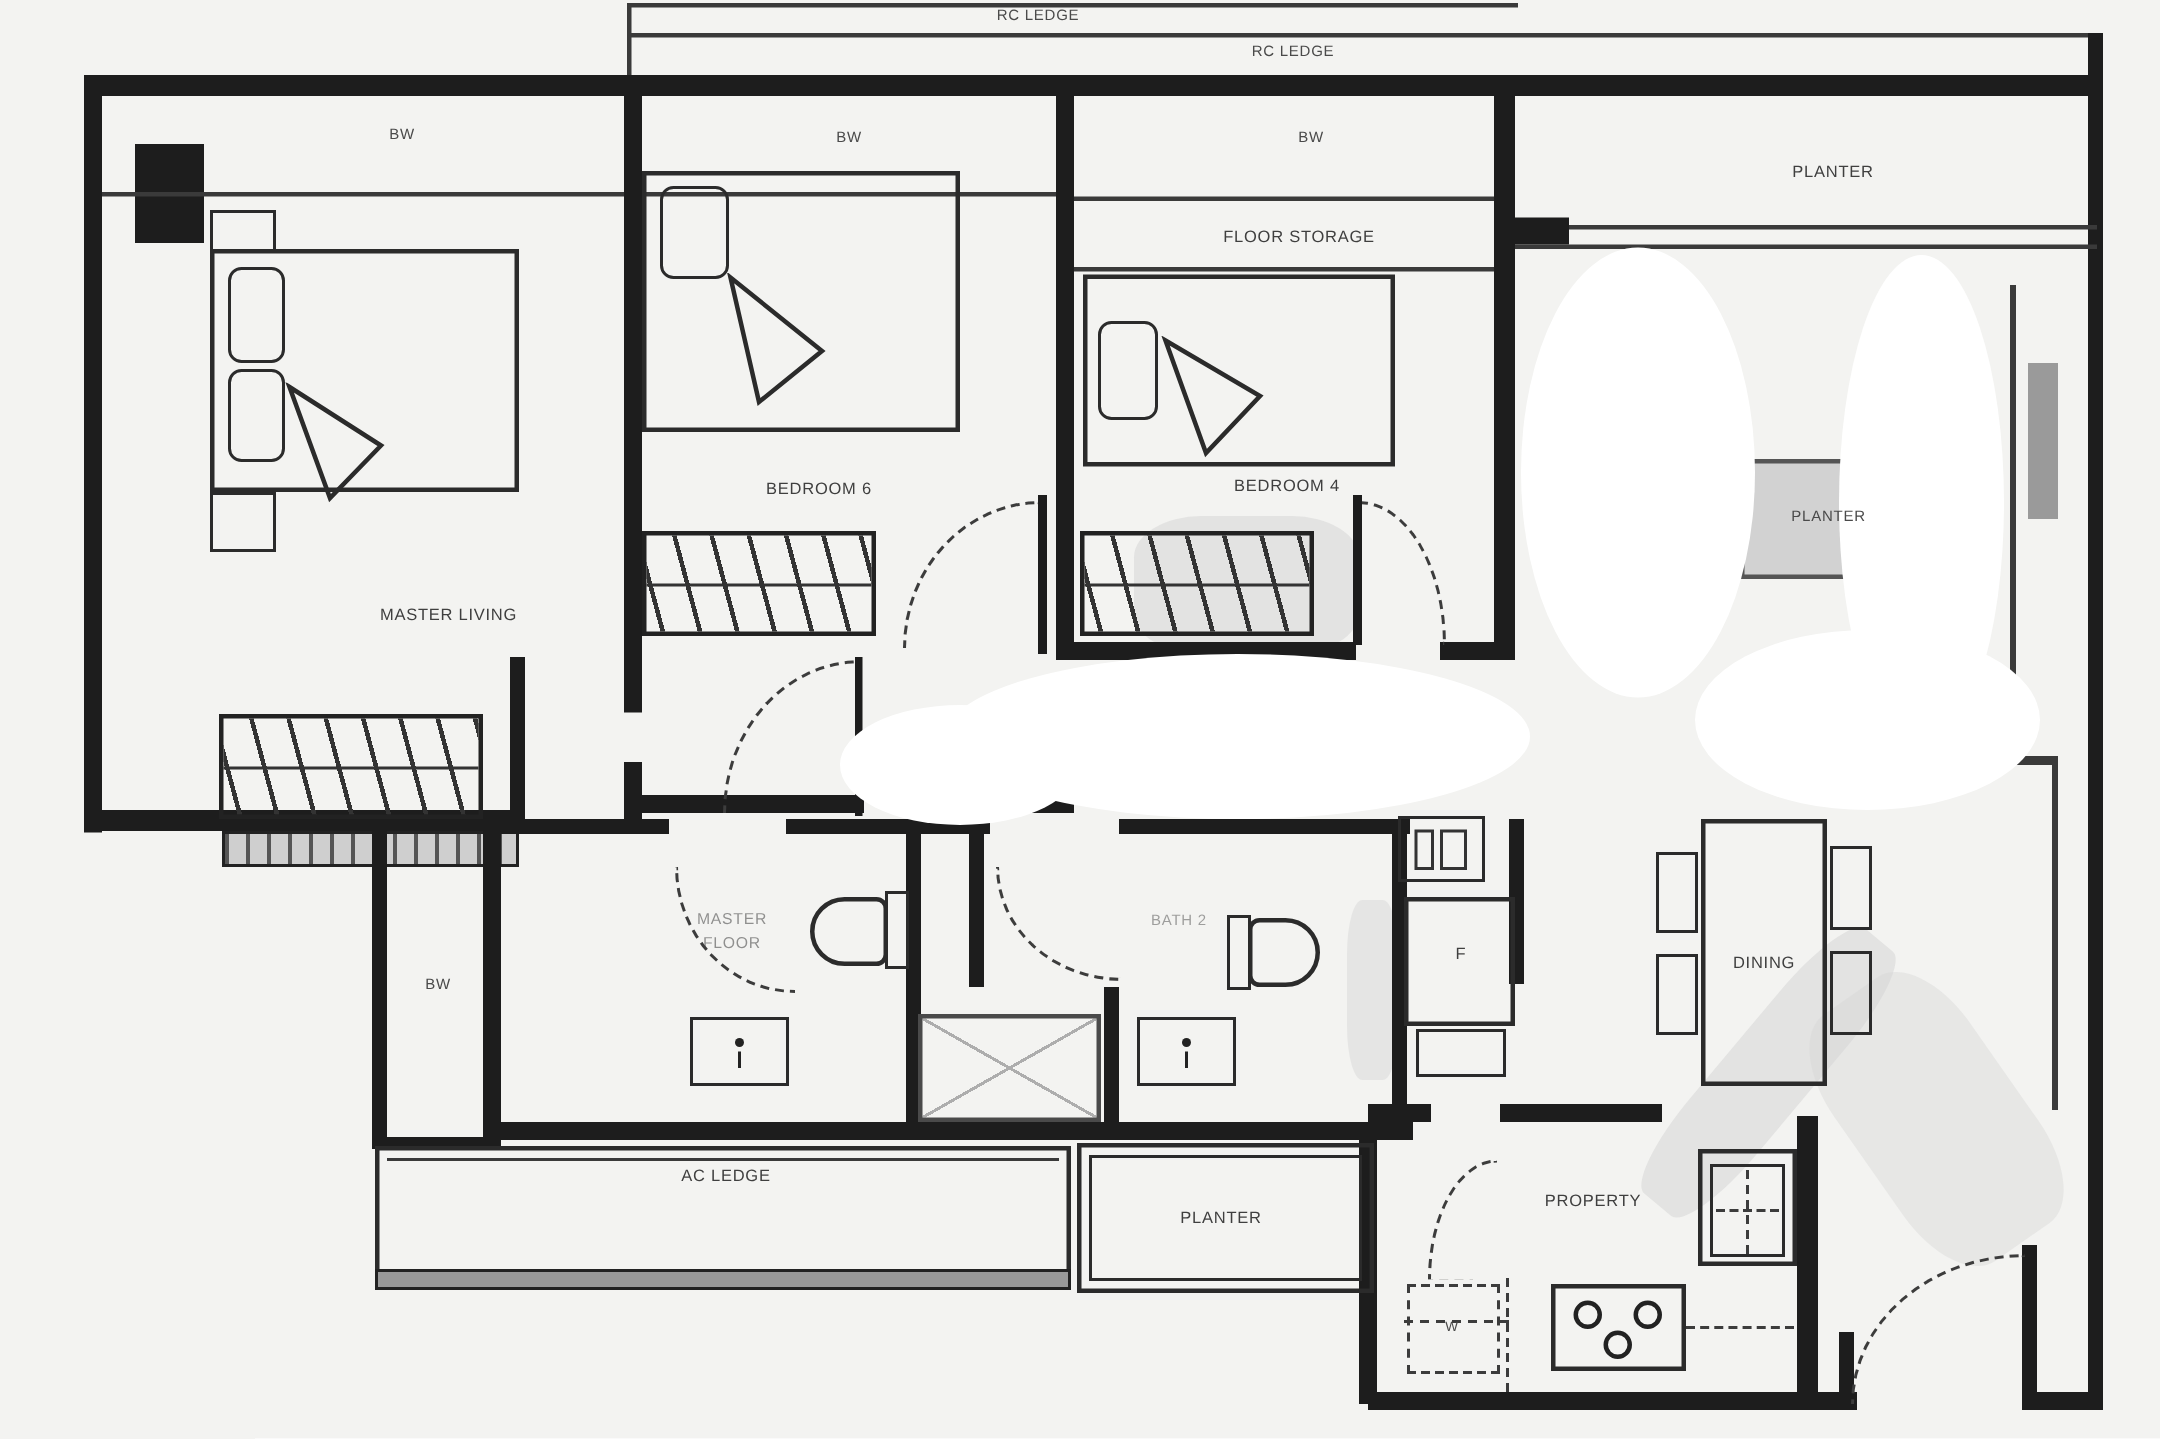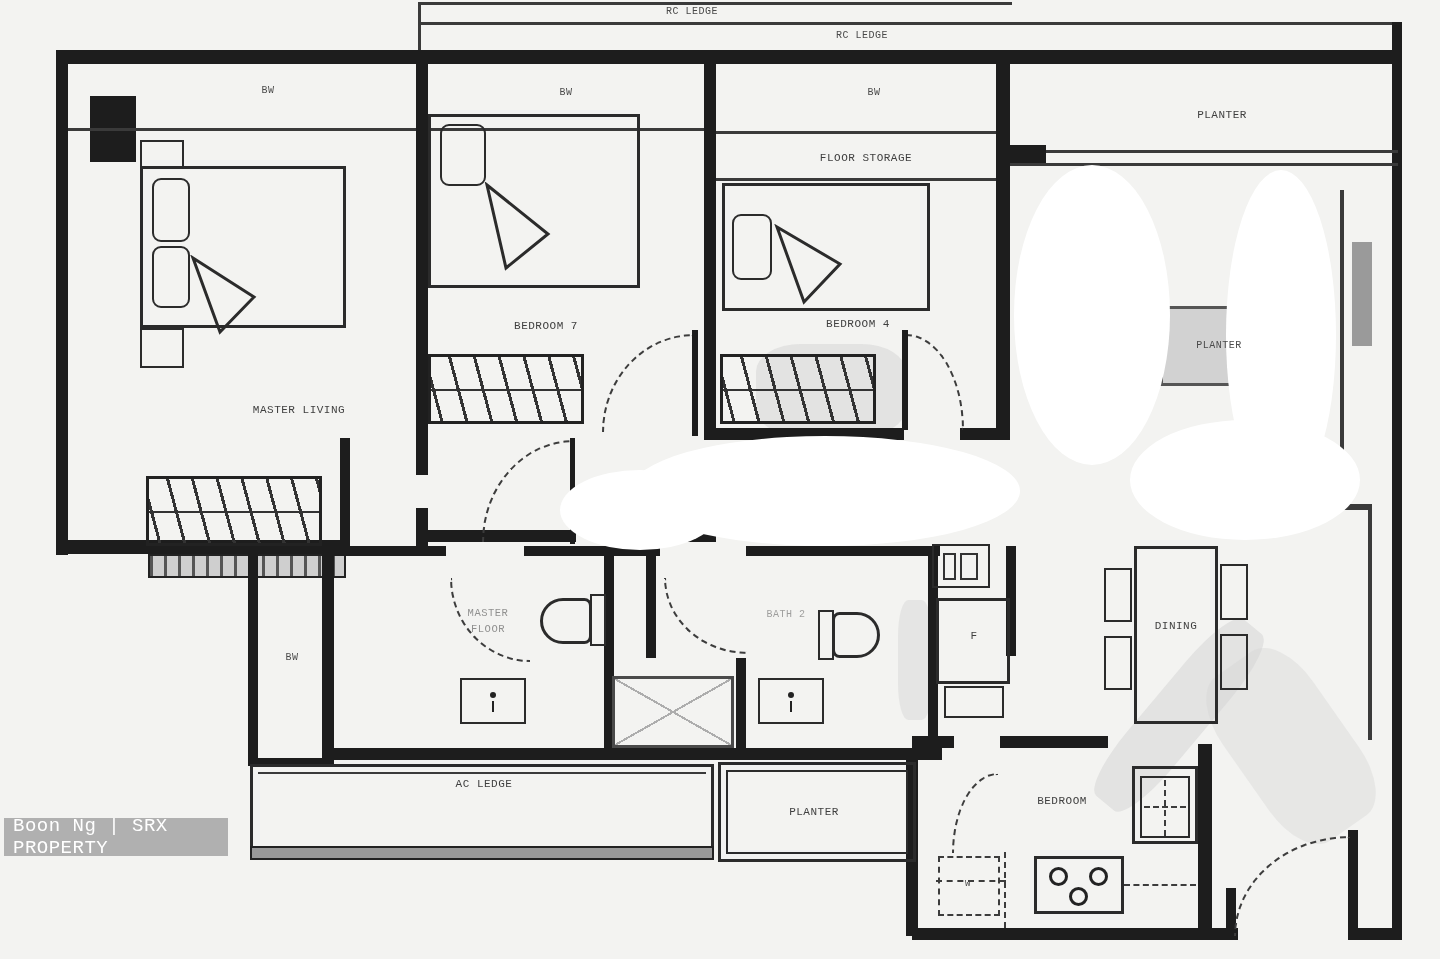--- a/index.html
+++ b/index.html
@@ -3,21 +3,21 @@
 <meta charset="utf-8">
 <style>
   :root{
     --wall:#1d1d1d;
     --background:#f3f3f1;
     --watermark_bar:#b0b0b0;
     --accent_gray:#d2d2d2;
   }
   html,body{margin:0;padding:0;background:#fff}
   #plan{position:relative;width:1440px;height:959px;background:var(--background);overflow:hidden;
-        font-family:Liberation Mono, monospace}
+        font-family:Liberation Sans, sans-serif}
   .w{position:absolute;background:var(--wall)}
   .ln{position:absolute;background:#3a3a3a}
   .box{position:absolute;border:3px solid #2b2b2b;box-sizing:border-box}
   .thin{border-width:2px}
   .lbl{position:absolute;transform:translate(-50%,-50%);font-size:11px;color:#3f3f3f;
        letter-spacing:.5px;white-space:nowrap;text-align:center}
   .sm{font-size:10px;color:#4a4a4a}
   .faded{opacity:.55;white-space:normal;width:64px;line-height:1.5;font-size:10.5px}
   .blob{position:absolute;background:#fff;border-radius:50%}
   .gs{position:absolute;background:#d5d5d5;opacity:.55;border-radius:30%}
@@ -210,29 +210,28 @@
   <div class="blob" style="left:1130px;top:420px;width:230px;height:120px"></div>
   <div class="blob" style="left:560px;top:470px;width:160px;height:80px"></div>
 
   <span class="lbl sm" style="left:692px;top:11px">RC LEDGE</span>
   <span class="lbl sm" style="left:862px;top:35px">RC LEDGE</span>
   <span class="lbl sm" style="left:268px;top:90px">BW</span>
   <span class="lbl sm" style="left:566px;top:92px">BW</span>
   <span class="lbl sm" style="left:874px;top:92px">BW</span>
   <span class="lbl" style="left:1222px;top:115px">PLANTER</span>
   <span class="lbl" style="left:866px;top:158px">FLOOR STORAGE</span>
-  <span class="lbl" style="left:546px;top:326px">BEDROOM 7</span>
+  <span class="lbl" style="left:546px;top:326px">BEDROOM 6</span>
   <span class="lbl" style="left:858px;top:324px">BEDROOM 4</span>
   <span class="lbl sm" style="left:1219px;top:345px">PLANTER</span>
   <span class="lbl" style="left:299px;top:410px">MASTER LIVING</span>
   <span class="lbl faded" style="left:488px;top:622px">MASTER FLOOR</span>
   <span class="lbl sm" style="left:786px;top:614px;opacity:.5">BATH 2</span>
   <span class="lbl" style="left:974px;top:636px">F</span>
-  <span class="lbl" style="left:1176px;top:626px">DINING</span>
+  <span class="lbl" style="left:1176px;top:642px">DINING</span>
   <span class="lbl sm" style="left:292px;top:657px">BW</span>
   <span class="lbl" style="left:484px;top:784px">AC LEDGE</span>
   <span class="lbl" style="left:814px;top:812px">PLANTER</span>
-  <span class="lbl" style="left:1062px;top:801px">BEDROOM</span>
+  <span class="lbl" style="left:1062px;top:801px">PROPERTY</span>
   <span class="lbl sm" style="left:968px;top:884px;font-size:9px">W</span>
 
-  <div class="wm-bar" style="left:4px;top:818px;width:224px;height:38px">Boon Ng | SRX PROPERTY</div>
 
 </div>
 
 </body></html>

